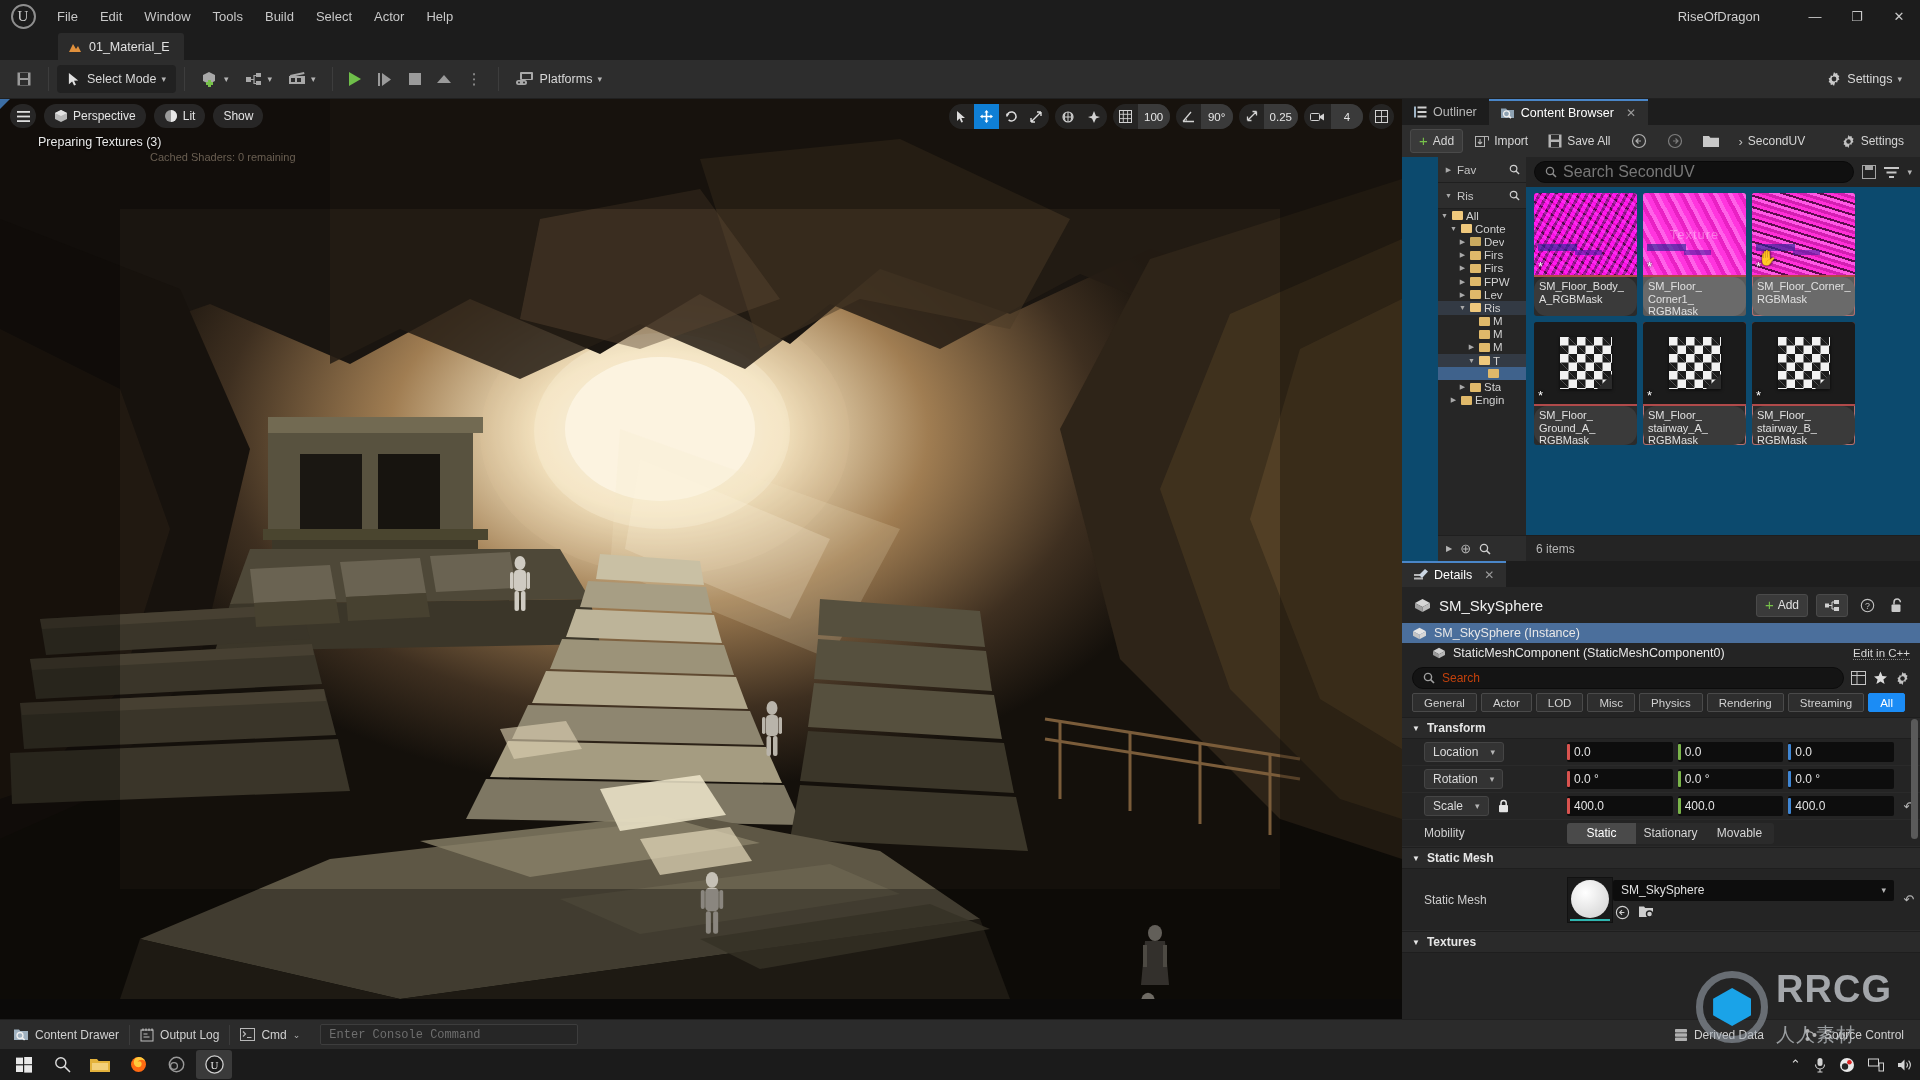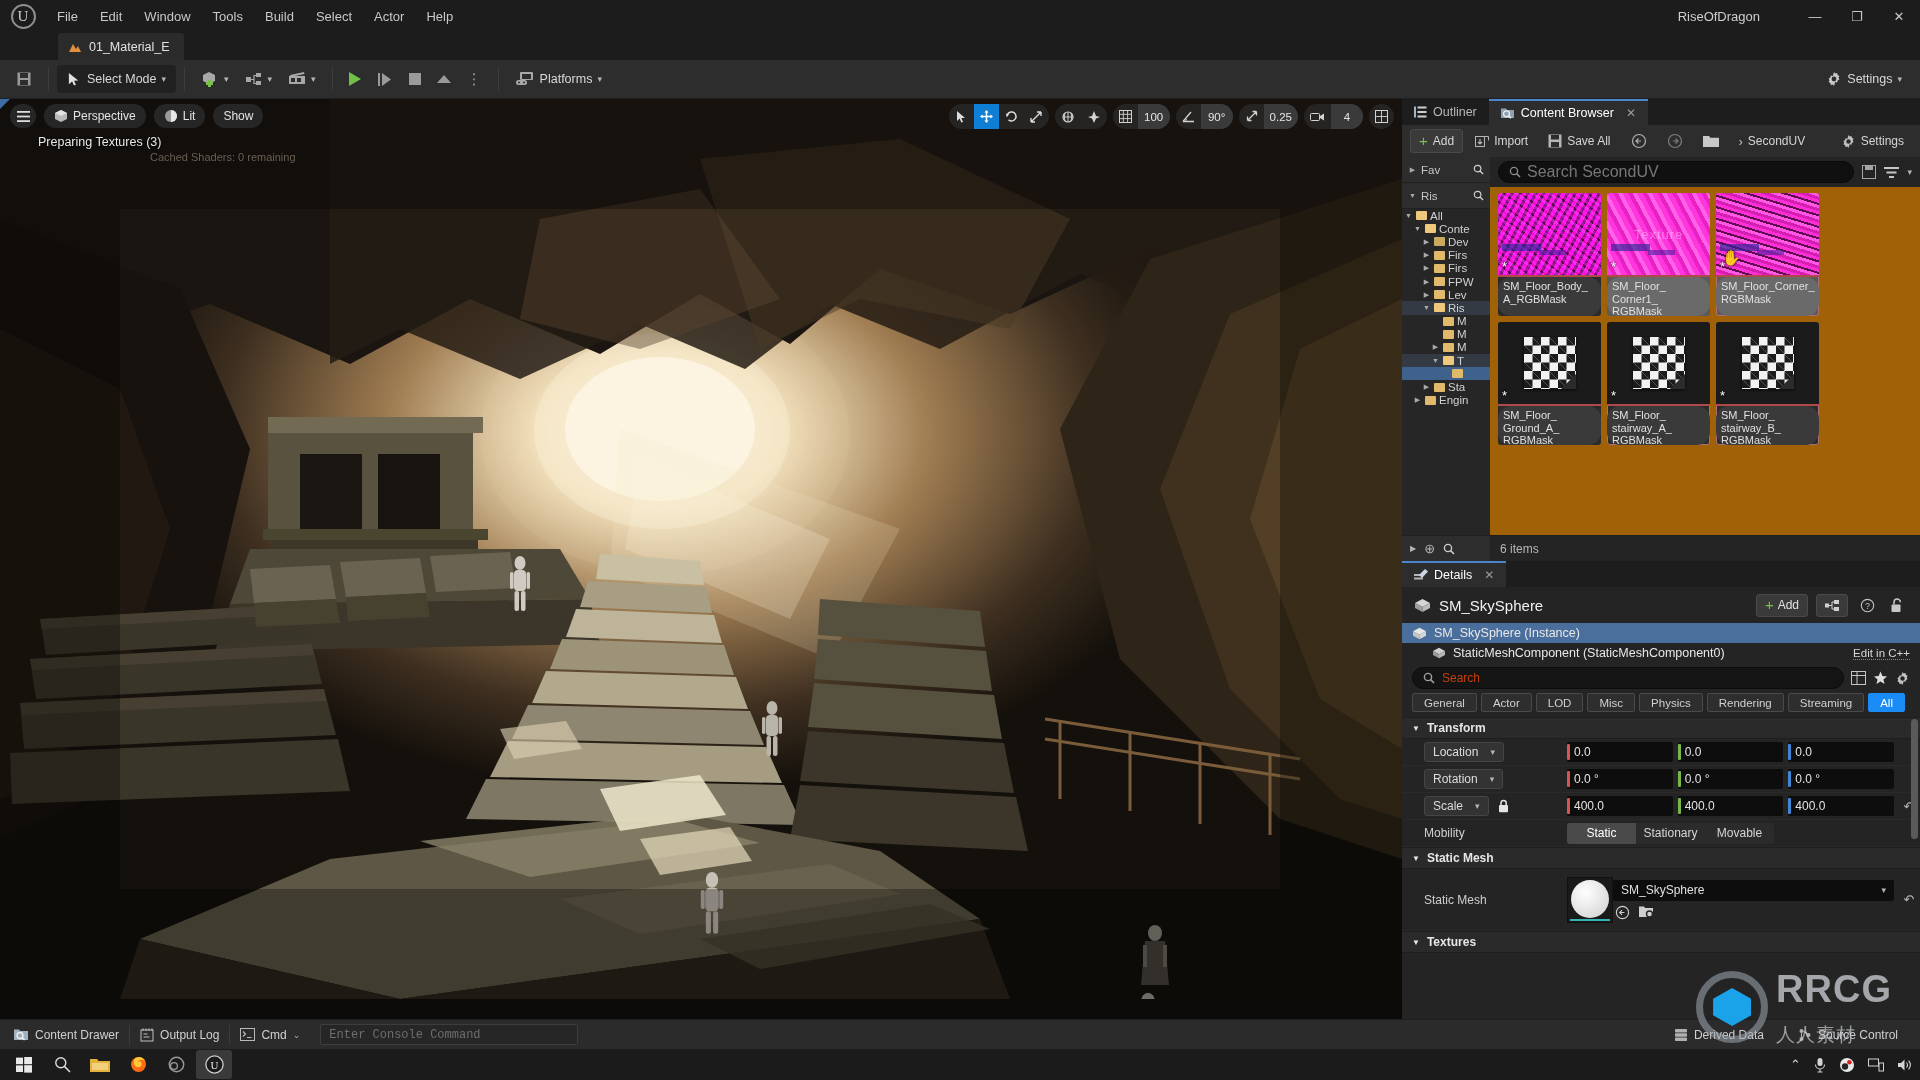--- a/index.html
+++ b/index.html
@@ -128,21 +128,21 @@
   .cb-toolbar {
     height: 32px; background: #2d2d2d; display: flex; align-items: center;
     padding: 0 8px; gap: 4px; flex: none;
   }
   .cb-btn {
     height: 24px; display: flex; align-items: center; gap: 5px; padding: 0 8px;
     font-size: 12px; color: #d5d5d5; border-radius: 3px;
   }
   .cb-add { background: #3a3a3a; border: 1px solid #4a4a4a; }
   .plus { color: #77c24a; font-size: 15px; line-height: 12px; }
-  .cb-main { flex: 1; display: flex; min-height: 0; background: #a16207; }
+  .cb-main { flex: 1; display: flex; min-height: 0; background: #0c4a6e; padding-left: 36px; }
 
   .tree-col { width: 88px; background: #262626; display: flex; flex-direction: column; flex: none; }
   .tree-hdr {
     height: 26px; display: flex; align-items: center; gap: 4px; padding: 0 6px;
     font-size: 11.5px; color: #c5c5c5; background: #2d2d2d; border-bottom: 1px solid #1f1f1f;
   }
   .tree-body { flex: 1; overflow: hidden; font-size: 11.5px; }
   .tnode {
     height: 13.2px; display: flex; align-items: center; gap: 3px; color: #d0d0d0;
     white-space: nowrap; padding-right: 2px;
@@ -339,21 +339,21 @@
     height: 26px; display: flex; align-items: center; gap: 6px; padding: 0 10px;
     font-size: 12px; color: #d0d0d0;
   }
   .sb-sep { width: 1px; height: 20px; background: #3c3c3c; }
   .console {
     width: 258px; height: 21px; margin-left: 10px; background: #262626;
     border: 1px solid #3d3d3d; border-radius: 2px; display: flex; align-items: center;
     padding: 0 8px; font-size: 12px; color: #6e6e6e;
     font-family: "Liberation Mono", monospace;
   }
-  .sb-right { position: absolute; right: 12px; display: flex; align-items: center; gap: 14px; }
+  .sb-right { position: absolute; right: 6px; display: flex; align-items: center; gap: 20px; }
 
   
   .taskbar {
     height: 31px; background: #1b1b1b; display: flex; align-items: center;
     padding: 0 6px; gap: 2px; flex: none; position: relative;
   }
   .tb-ico {
     width: 36px; height: 29px; display: flex; align-items: center; justify-content: center;
     font-size: 15px; color: #dcdcdc; border-radius: 3px;
   }

